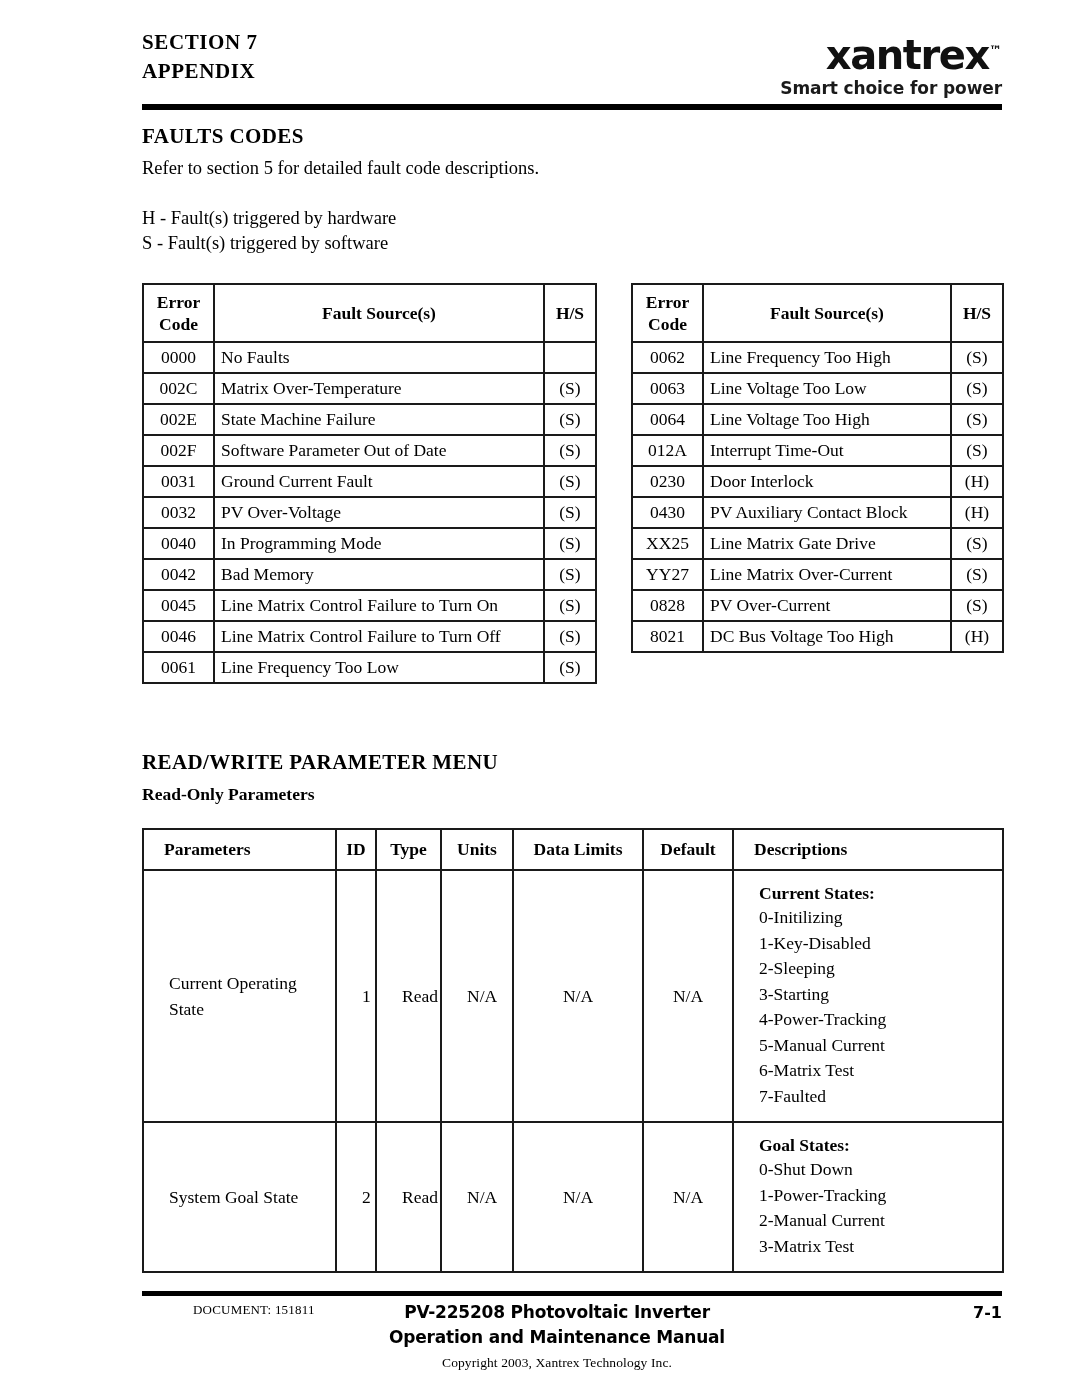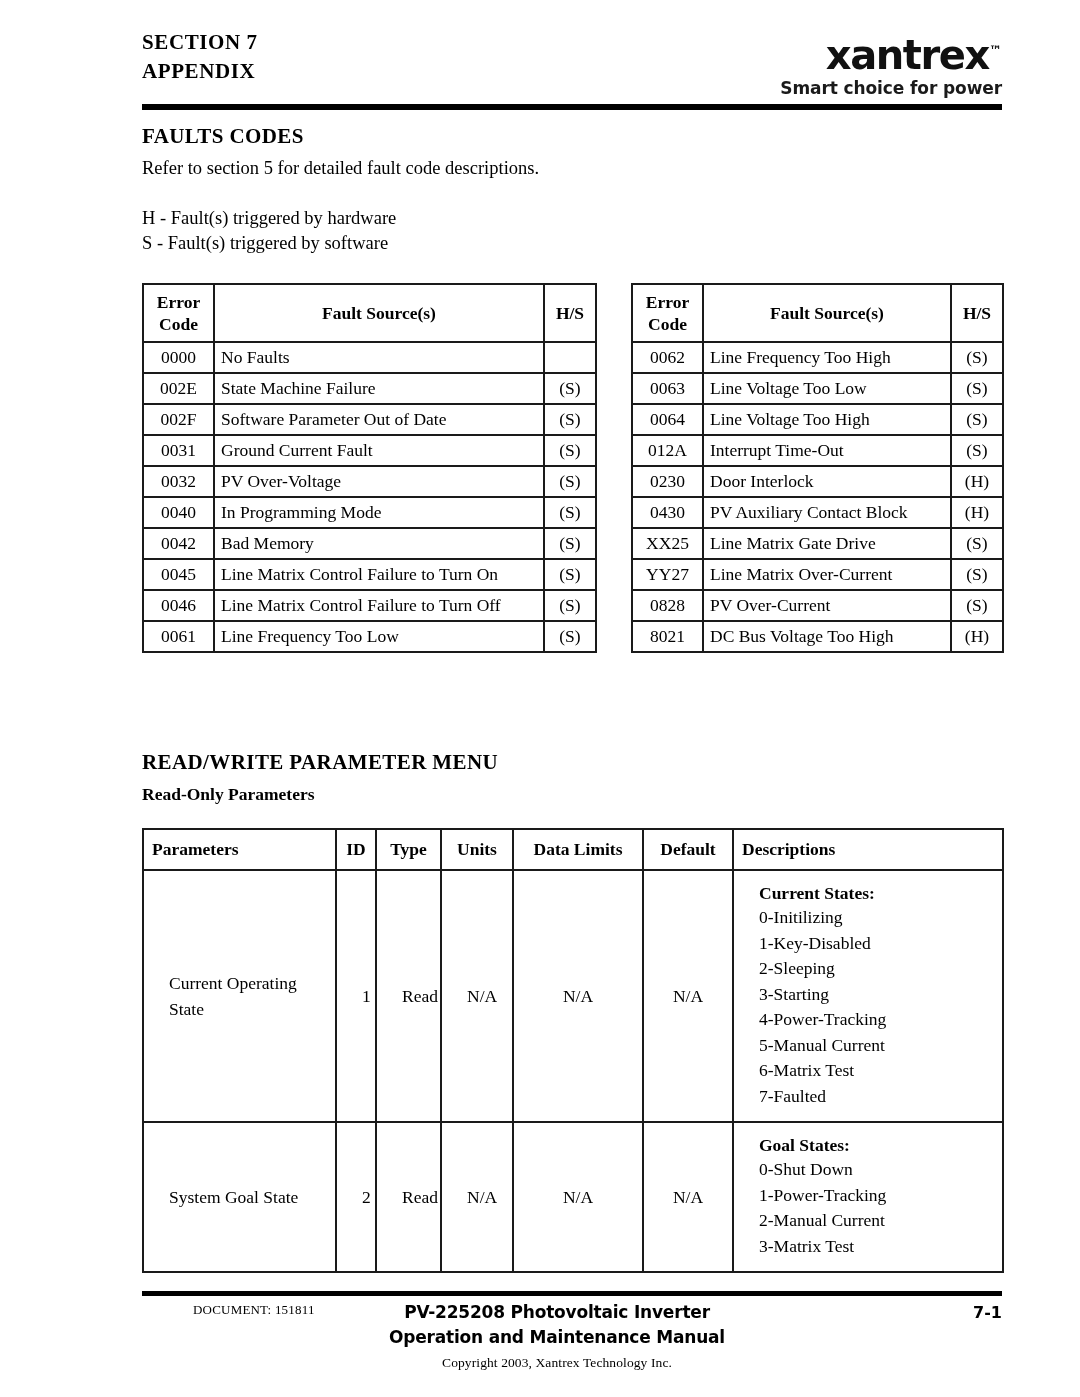--- a/index.html
+++ b/index.html
@@ -143,21 +143,21 @@
   }
   table.ptable th,
   table.ptable td {
     border: 2px solid #1a1a1a;
     font-weight: normal;
     vertical-align: top;
   }
   table.ptable th {
     font-weight: bold;
     text-align: left;
-    padding: 9px 8px;
+    padding: 9px 20px;
     white-space: nowrap;
   }
   table.ptable th.c { text-align: center; padding-left: 4px; padding-right: 4px; }
   table.ptable td {
     padding: 12px 25px;
   }
   table.ptable td.ctr { text-align: center; }
   table.ptable td.pname { line-height: 26px; }
   .states-title {
     font-weight: bold;
@@ -255,20 +255,25 @@
         </th>
         <th>Fault Source(s)</th>
         <th>H/S</th>
       </tr>
     </thead>
     <tbody>
         <tr>
           <td class="code">0000</td>
           <td class="src">No Faults</td>
           <td class="hs"></td>
+        </tr>
+        <tr>
+          <td class="code">002C</td>
+          <td class="src">Matrix Over-Temperature</td>
+          <td class="hs">(S)</td>
         </tr>
         <tr>
           <td class="code">002E</td>
           <td class="src">State Machine Failure</td>
           <td class="hs">(S)</td>
         </tr>
         <tr>
           <td class="code">002F</td>
           <td class="src">Software Parameter Out of Date</td>
           <td class="hs">(S)</td>

